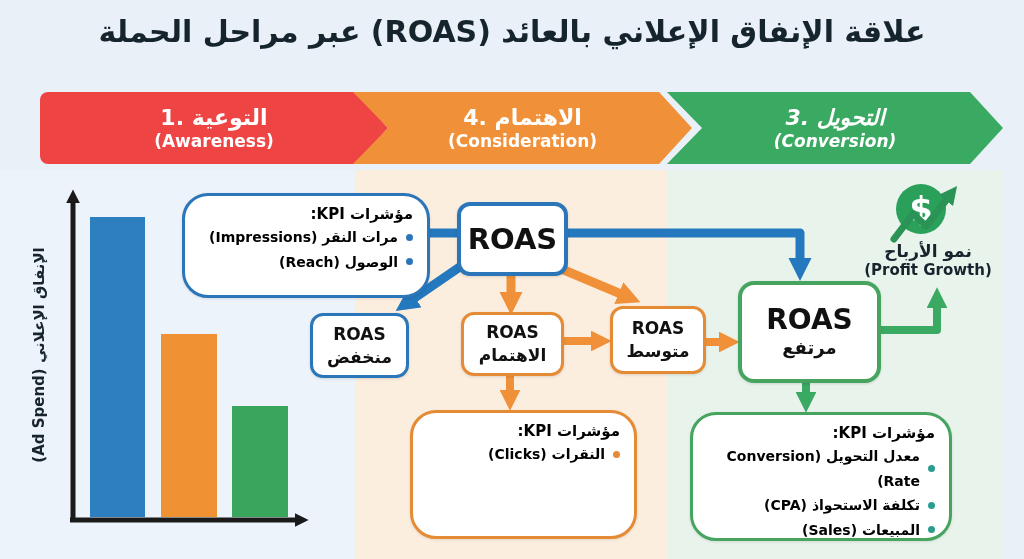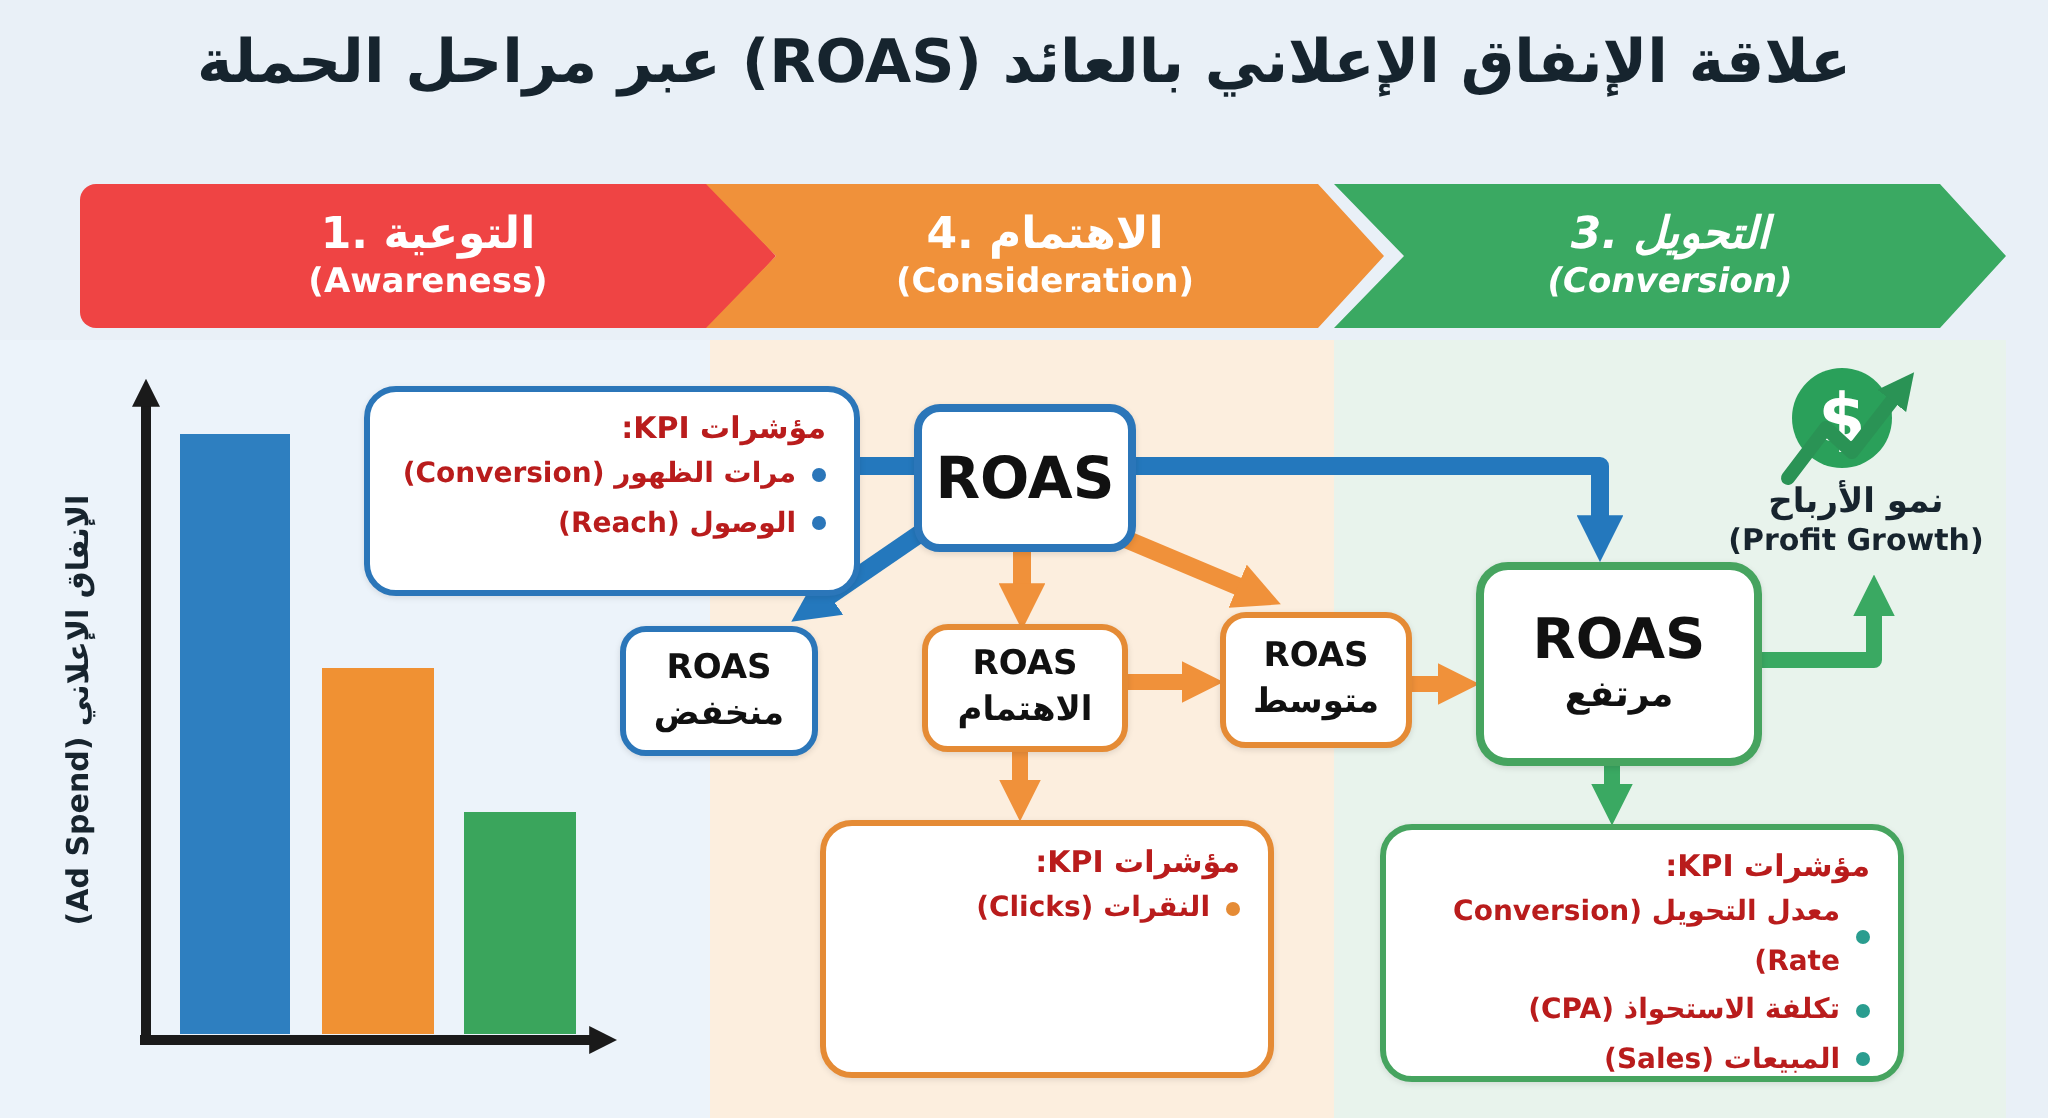--- a/index.html
+++ b/index.html
@@ -45,22 +45,22 @@
   #roas-low .en,#roas-low .ar{font-size:17px;line-height:1.35;}
   #roas-consideration{left:461px;top:312px;width:97px;height:58px;}
   #roas-consideration .en,#roas-consideration .ar{font-size:17px;line-height:1.35;}
   #roas-medium{left:610px;top:306px;width:90px;height:62px;}
   #roas-medium .en,#roas-medium .ar{font-size:17px;line-height:1.35;}
   #roas-high{left:738px;top:281px;width:135px;height:94px;border-width:4px;border-radius:16px;}
   #roas-high .en{font-size:28px;line-height:1.15;}
   #roas-high .ar{font-size:18px;line-height:1.3;}
 
   
-  .kpi{position:absolute;background:#fff;border-radius:16px;direction:rtl;text-align:right;
-       color:#b91c1c;padding:9px 14px 6px 10px;box-shadow:0 1px 3px rgba(0,0,0,0.10);}
+  .kpi{position:absolute;background:#fff;border-radius:26px;direction:rtl;text-align:right;
+       color:#000000;padding:9px 14px 6px 10px;box-shadow:0 1px 3px rgba(0,0,0,0.10);}
   .kpi .heading{font-weight:bold;font-size:15px;margin-bottom:2px;}
   .kpi .item{display:flex;align-items:center;font-weight:bold;font-size:14px;line-height:1.75;}
   .kpi .dot{width:7px;height:7px;border-radius:50%;margin-left:8px;flex:0 0 auto;}
   #kpi-awareness{left:182px;top:193px;width:218px;height:84px;border:3px solid #2b76b9;}
   #kpi-awareness .dot{background:#2b76b9;}
   #kpi-consideration{left:410px;top:410px;width:197px;height:108px;border:3px solid #e58b35;}
   #kpi-consideration .dot{background:#e58b35;}
   #kpi-conversion{left:690px;top:412px;width:232px;height:108px;border:3px solid #46a45f;}
   #kpi-conversion .dot{background:#2a9d8f;}
 
@@ -148,21 +148,21 @@
 
   <div class="bar" id="bar-awareness" style="bottom: 42px; height: 300px; background: rgb(46, 127, 192);"></div>
   <div class="bar" id="bar-consideration" style="bottom: 42px; height: 183px; background: rgb(240, 145, 51);"></div>
   <div class="bar" id="bar-conversion" style="bottom: 42px; height: 111px; background: rgb(58, 165, 92);"></div>
   <div id="y-axis-label">الإنفاق الإعلاني (Ad Spend)</div>
 
   <div class="kpi" id="kpi-awareness" style="z-index:2;">
     <div class="heading">مؤشرات KPI:</div>
     <div class="item">
       <span class="dot"></span>
-      <span>مرات الظهور (Conversion)</span>
+      <span>مرات النقر (Impressions)</span>
     </div>
     <div class="item">
       <span class="dot"></span>
       <span>الوصول (Reach)</span>
     </div>
   </div>
 
   <div class="node node-blue" id="roas-main" style="z-index:2;">
     <div class="en">ROAS</div>
   </div>

